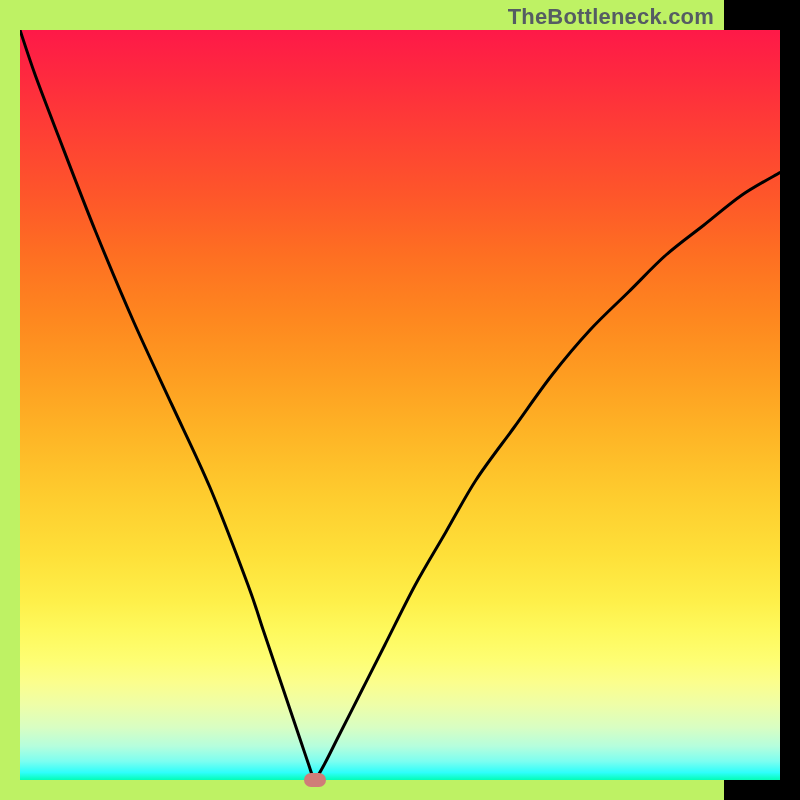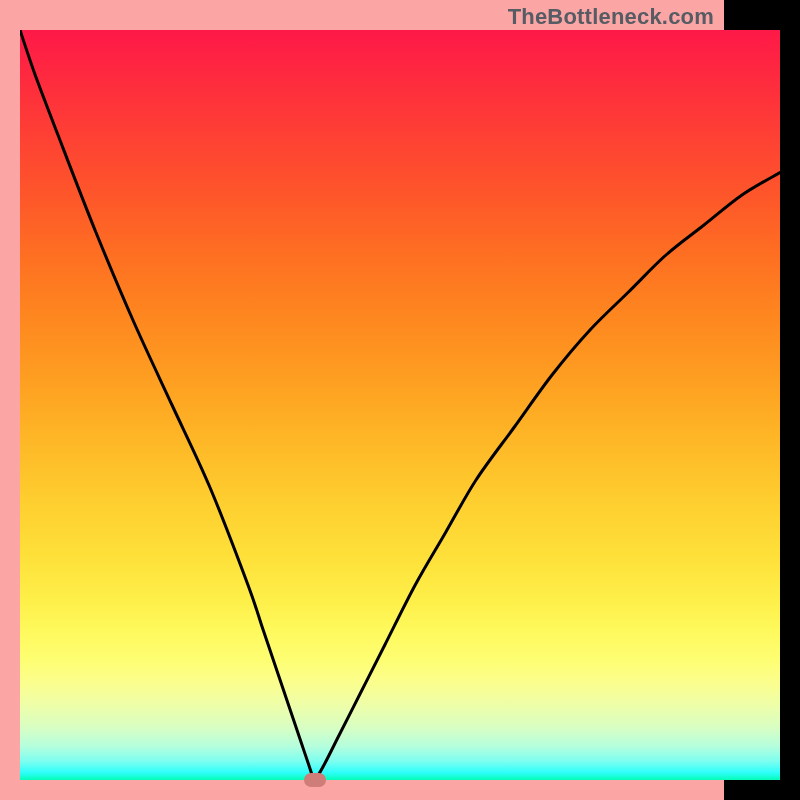--- a/index.html
+++ b/index.html
@@ -8,21 +8,21 @@
     width: 800px;
     height: 800px;
     background: #000;
     font-family: Arial, Helvetica, sans-serif;
     overflow: hidden;
   }
   .frame {
     position: relative;
     width: 724px;
     height: 800px;
-    background: #fca5a5;
+    background: #bef264;
   }
   .watermark {
     position: absolute;
     top: 4px;
     right: 10px;
     color: #555c63;
     font-size: 22px;
     font-weight: 600;
     letter-spacing: 0.2px;
     user-select: none;

